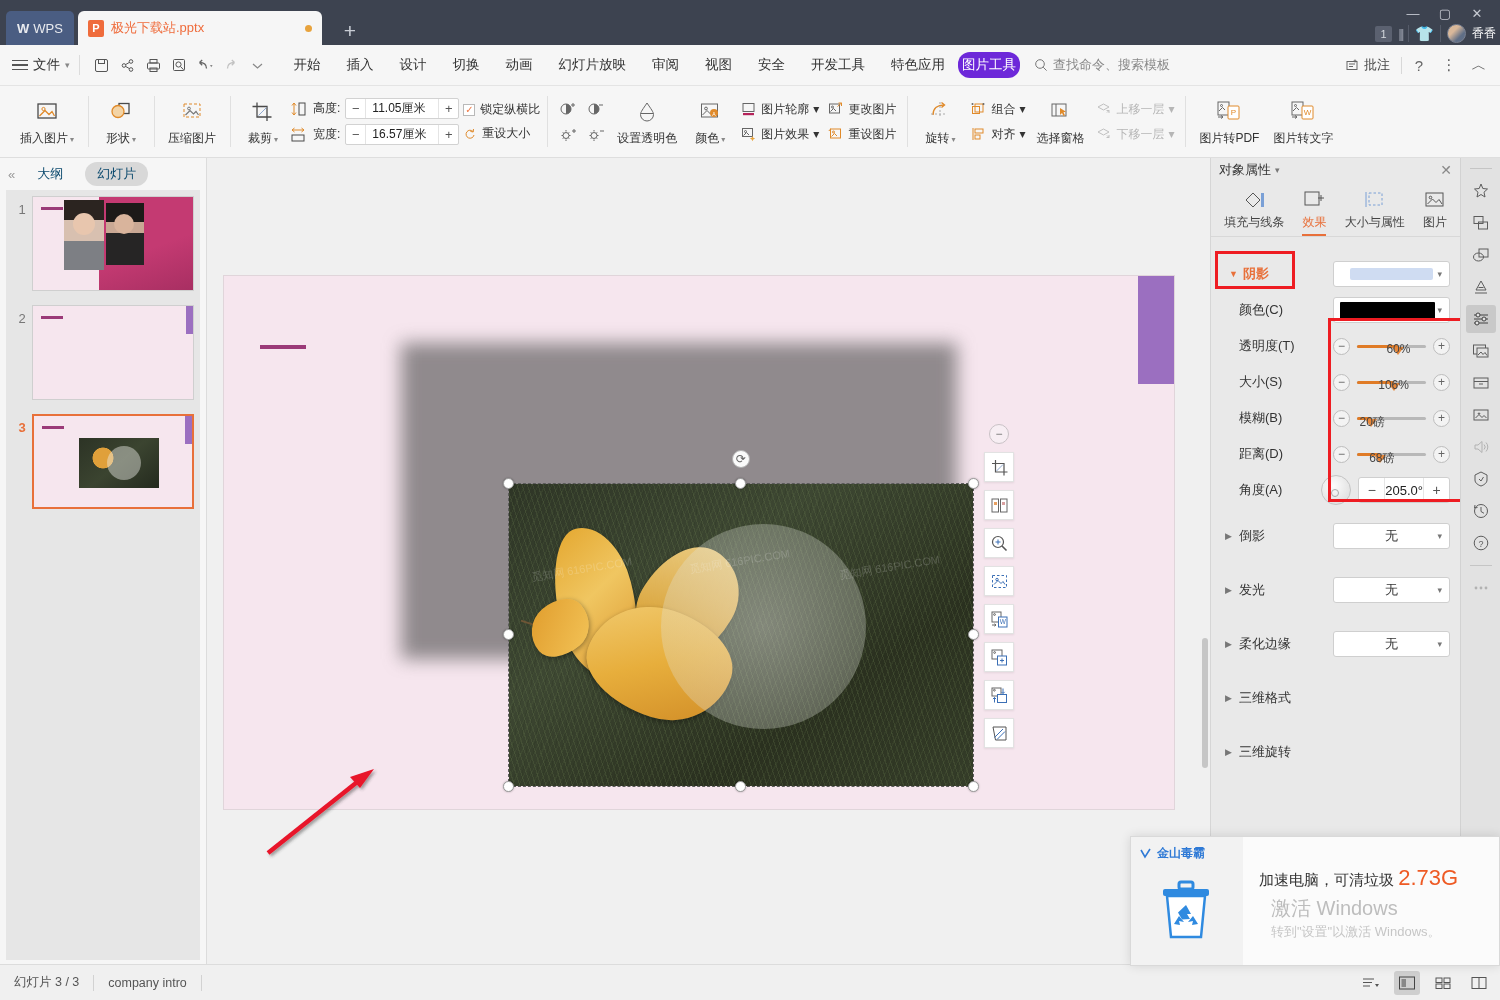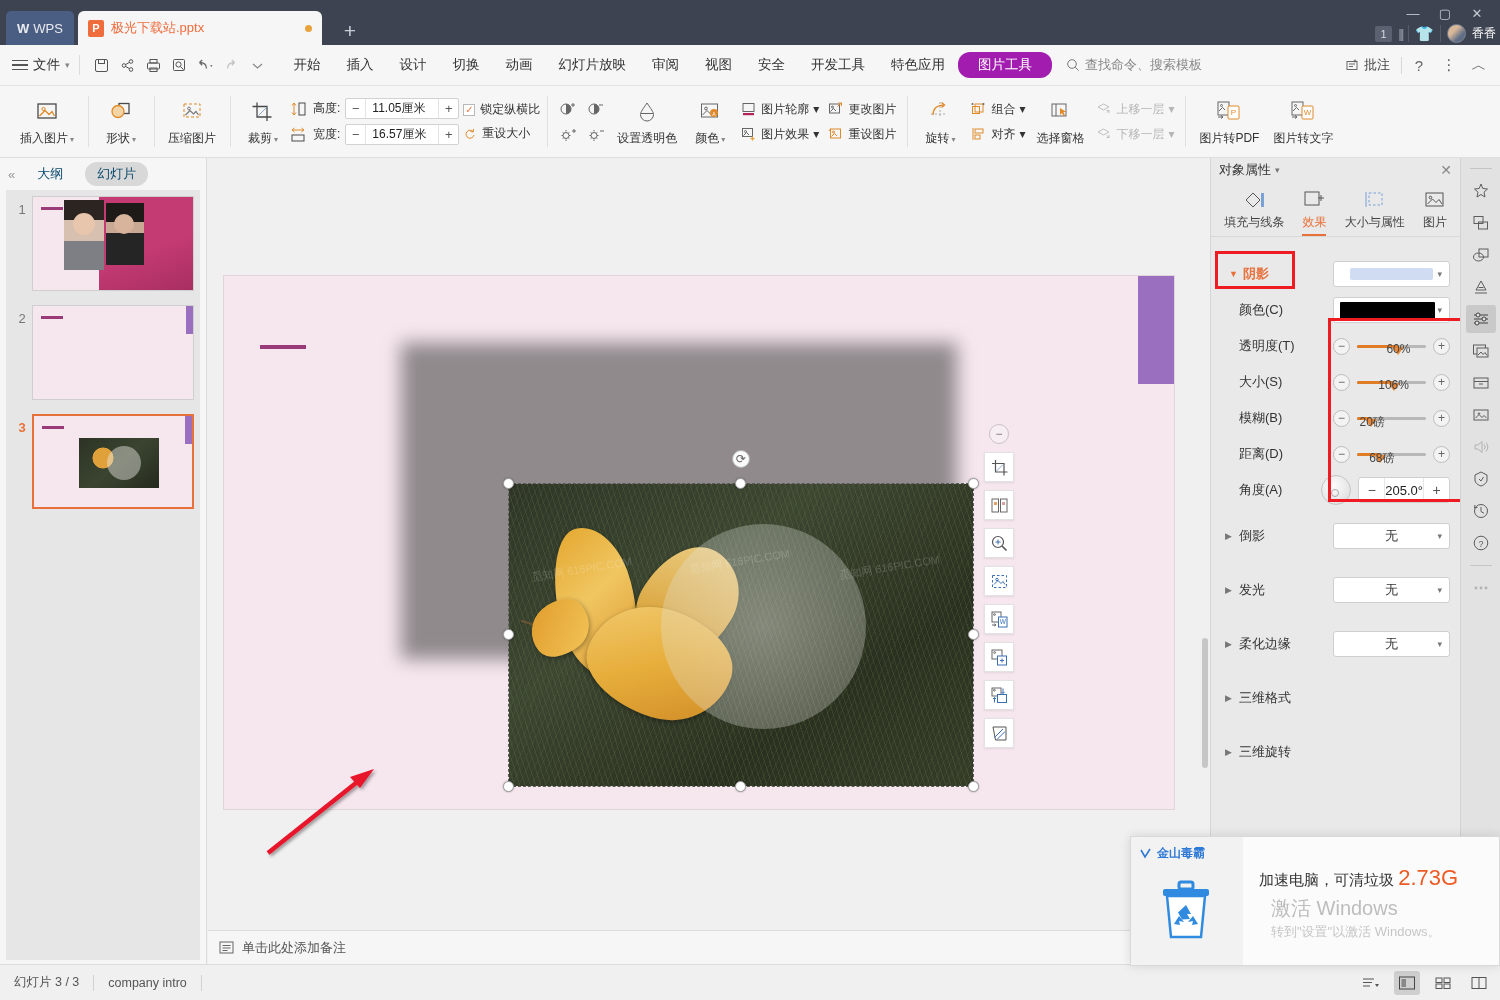--- a/index.html
+++ b/index.html
@@ -79,21 +79,21 @@
     width: 26px; height: 26px; display:flex; align-items:center; justify-content:center;
     cursor:pointer; color:#555;
   }
   .qicon svg { display:block; }
   .menu-items { display:flex; align-items:center; margin-left: 10px; }
   .mi {
     padding: 4px 13px; font-size: 13.5px; color: #333; cursor:pointer; border-radius: 3px;
     white-space:nowrap;
   }
   .mi.active {
-    background: #a21caf; color: #fff; border-radius: 12px; padding: 4px 20px;
+    background: #6d28d9; color: #fff; border-radius: 12px; padding: 4px 4px;
   }
   .searchbox {
     margin-left: 14px; display:flex; align-items:center; gap:5px;
     font-size:13px; color:#888; cursor:text;
   }
   .menu-right { position:absolute; right:8px; display:flex; align-items:center; gap:4px; }
   .mr-btn {
     display:flex; align-items:center; gap:4px; font-size:13px; color:#444;
     padding: 3px 7px; cursor:pointer;
   }
@@ -895,27 +895,20 @@
           </defs>
         <g filter="url(#sh)">
           <path d="M6 92 L104 14" stroke="#e8132c" stroke-width="4.5" fill="none"></path>
           <path d="M112 8 L88 16 L98 27 Z" fill="#e8132c"></path>
         </g>
       </svg>
     </div>
 
     <div class="vscroll"></div>
 
-    <div class="notes">
-      <svg width="17" height="15" viewBox="0 0 17 15">
-          <rect x="2" y="2" width="13" height="11" fill="none" stroke="#666"></rect>
-          <path d="M4.5 5.5h8M4.5 8h8M4.5 10.5h5" stroke="#666"></path>
-        </svg>
-      <span class="nt">单击此处添加备注</span>
-    </div>
   </div>
 
   <div class="rightpanel">
     <div class="rp-head">
       <span class="rp-title">
         <span>对象属性</span>
         <span style="font-size:9px;color:#777">▾</span>
       </span>
       <span class="rp-close">✕</span>
     </div>

